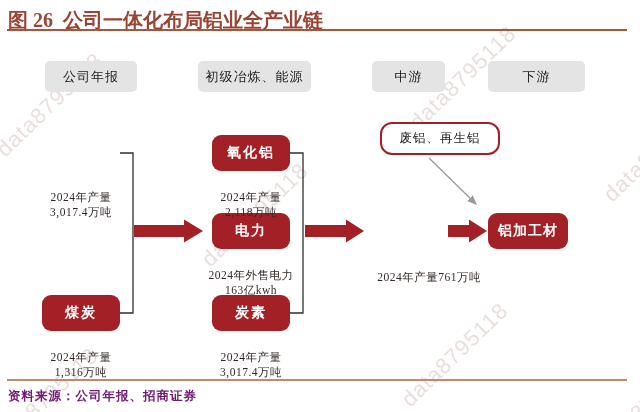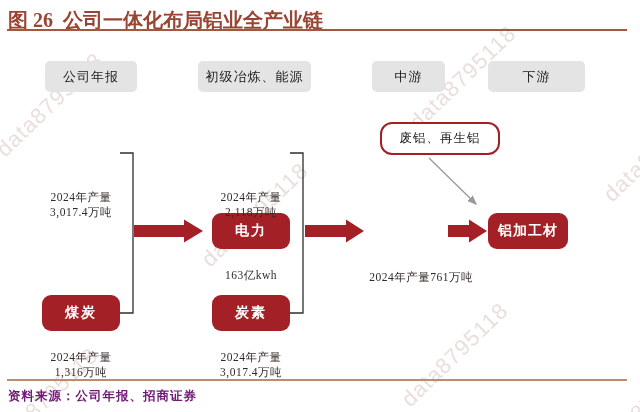--- a/index.html
+++ b/index.html
@@ -30,21 +30,21 @@
   }
   
   .node-outline{
     left:380px;top:122px;width:116px;height:29px;line-height:29px;
     background:#fff;border:2px solid #a32126;border-radius:12px;
     color:#1c1c1c;font-size:12.5px;text-align:center;letter-spacing:1px;
   }
   .cap{
     color:#332a27;font-size:11.5px;line-height:15px;text-align:center;letter-spacing:.5px;margin-top:11px;
   }
-  .cap.left{text-align:center;}
+  .cap.left{text-align:right;}
   
   .bottom-rule{left:7px;top:379px;width:620px;height:2px;background:#c08a6e;}
   .source{left:8px;top:388px;color:#701a75;font-size:12.5px;font-weight:600;letter-spacing:1px;}
   svg.overlay{position:absolute;left:0;top:0;pointer-events:none;}
 </style>
 </head>
 <body>
 
 <div id="figure">
 
@@ -73,36 +73,38 @@
       </marker>
     </defs>
     <path d="M120,153 H133 V313 H120" fill="none" stroke="#2f2f2f" stroke-width="1.3"></path>
     <path d="M290,153 H303 V313 H290" fill="none" stroke="#2f2f2f" stroke-width="1.3"></path>
     <polygon points="134,225 184,225 184,219.5 203,231 184,242.5 184,237 134,237" fill="#a32126"></polygon>
     <polygon points="305,225 346,225 346,219.5 364,231 346,242.5 346,237 305,237" fill="#a32126"></polygon>
     <polygon points="448,225 469,225 469,219.5 487,231 469,242.5 469,237 448,237" fill="#a32126"></polygon>
     <line x1="429" y1="158" x2="476" y2="204" stroke="#999999" stroke-width="1.3" marker-end="url(#ah)"></line>
   </svg>
 
+  <div class="abs node" style="left:212px;top:135px;width:78px">氧化铝</div>
   <div class="abs node" style="left:212px;top:213px;width:78px">电力</div>
   <div class="abs node" style="left:42px;top:295px;width:78px">煤炭</div>
   <div class="abs node" style="left:212px;top:295px;width:78px">炭素</div>
   <div class="abs node" style="left:488px;top:213px;width:80px;letter-spacing:1px">铝加工材</div>
 
   <div class="abs node-outline">废铝、再生铝</div>
 
   <div class="abs cap" style="left:26px;top:179px;width:110px">
     <div>2024年产量</div>
     <div>3,017.4万吨</div>
   </div>
   <div class="abs cap" style="left:196px;top:179px;width:110px">
     <div>2024年产量</div>
     <div>2,118万吨</div>
   </div>
   <div class="abs cap" style="left:190px;top:257px;width:122px">
+    <div>2024年外售电力</div>
     <div>163亿kwh</div>
   </div>
   <div class="abs cap" style="left:26px;top:339px;width:110px">
     <div>2024年产量</div>
     <div>1,316万吨</div>
   </div>
   <div class="abs cap" style="left:196px;top:339px;width:110px">
     <div>2024年产量</div>
     <div>3,017.4万吨</div>
   </div>

